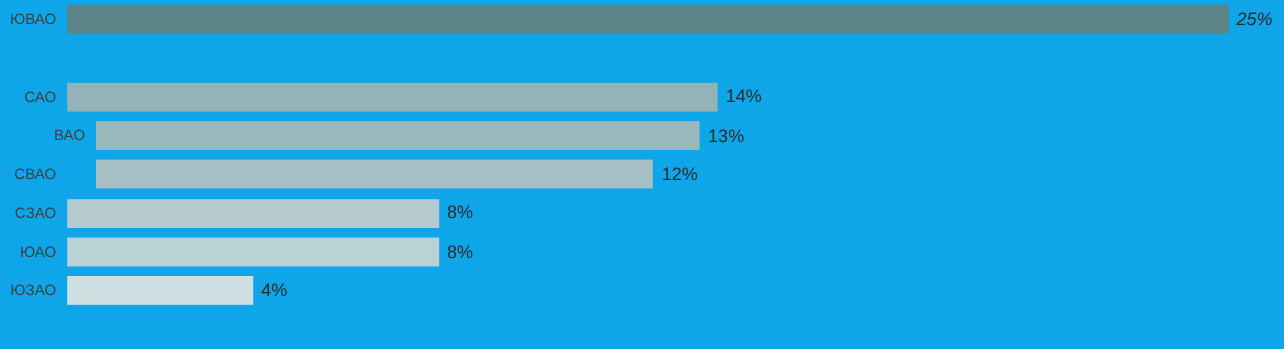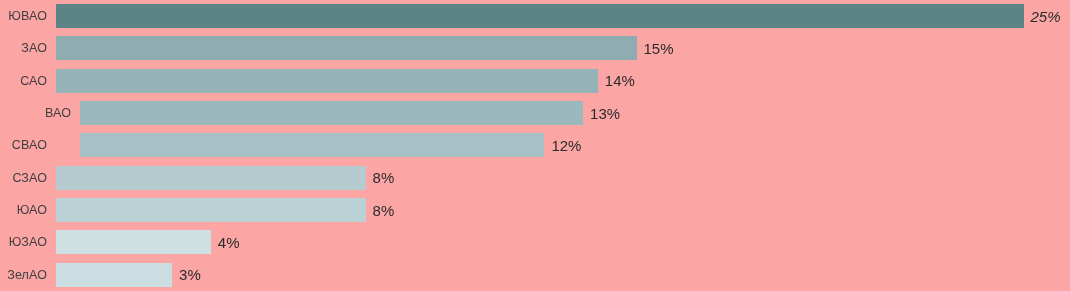--- a/index.html
+++ b/index.html
@@ -53,33 +53,26 @@
     font-size: 15px;
     color: #2b2b2b;
     line-height: 1;
     margin-left: 7px;
     white-space: nowrap;
   }
 </style>
 </head>
 <body>
 
-<div id="chart-root" style="background: #fca5a5;">
+<div id="chart-root" style="background: #0ea5e9;">
     <div class="bar-row" style="top: 0px;">
       <div class="cat-label" style="color: rgb(63, 63, 63);">ЮВАО</div>
       <div class="bar-wrap" style="left: 56px;">
         <div class="bar" style="width: 967.5px; height: 24px; background: rgb(92, 132, 134);"></div>
         <div class="value-label" style="color: rgb(43, 43, 43); margin-left: 7px; font-style: italic;">25%</div>
-      </div>
-    </div>
-    <div class="bar-row" style="top: 32.33px;">
-      <div class="cat-label" style="color: rgb(63, 63, 63);">ЗАО</div>
-      <div class="bar-wrap" style="left: 56px;">
-        <div class="bar" style="width: 580.5px; height: 24px; background: rgb(143, 173, 177);"></div>
-        <div class="value-label" style="color: rgb(43, 43, 43); margin-left: 7px;">15%</div>
       </div>
     </div>
     <div class="bar-row" style="top: 64.66px;">
       <div class="cat-label" style="color: rgb(63, 63, 63);">САО</div>
       <div class="bar-wrap" style="left: 56px;">
         <div class="bar" style="width: 541.8px; height: 24px; background: rgb(149, 178, 182);"></div>
         <div class="value-label" style="color: rgb(43, 43, 43); margin-left: 7px;">14%</div>
       </div>
     </div>
     <div class="bar-row" style="top: 96.99px; margin-left: 24px;">
@@ -110,20 +103,13 @@
         <div class="value-label" style="color: rgb(43, 43, 43); margin-left: 7px;">8%</div>
       </div>
     </div>
     <div class="bar-row" style="top: 226.31px;">
       <div class="cat-label" style="color: rgb(63, 63, 63);">ЮЗАО</div>
       <div class="bar-wrap" style="left: 56px;">
         <div class="bar" style="width: 154.8px; height: 24px; background: rgb(207, 224, 226);"></div>
         <div class="value-label" style="color: rgb(43, 43, 43); margin-left: 7px;">4%</div>
       </div>
     </div>
-    <div class="bar-row" style="top: 258.64px;">
-      <div class="cat-label" style="color: rgb(63, 63, 63);">ЗелАО</div>
-      <div class="bar-wrap" style="left: 56px;">
-        <div class="bar" style="width: 116.1px; height: 24px; background: rgb(203, 223, 226);"></div>
-        <div class="value-label" style="color: rgb(43, 43, 43); margin-left: 7px;">3%</div>
-      </div>
-    </div>
   </div>
 
 </body></html>

